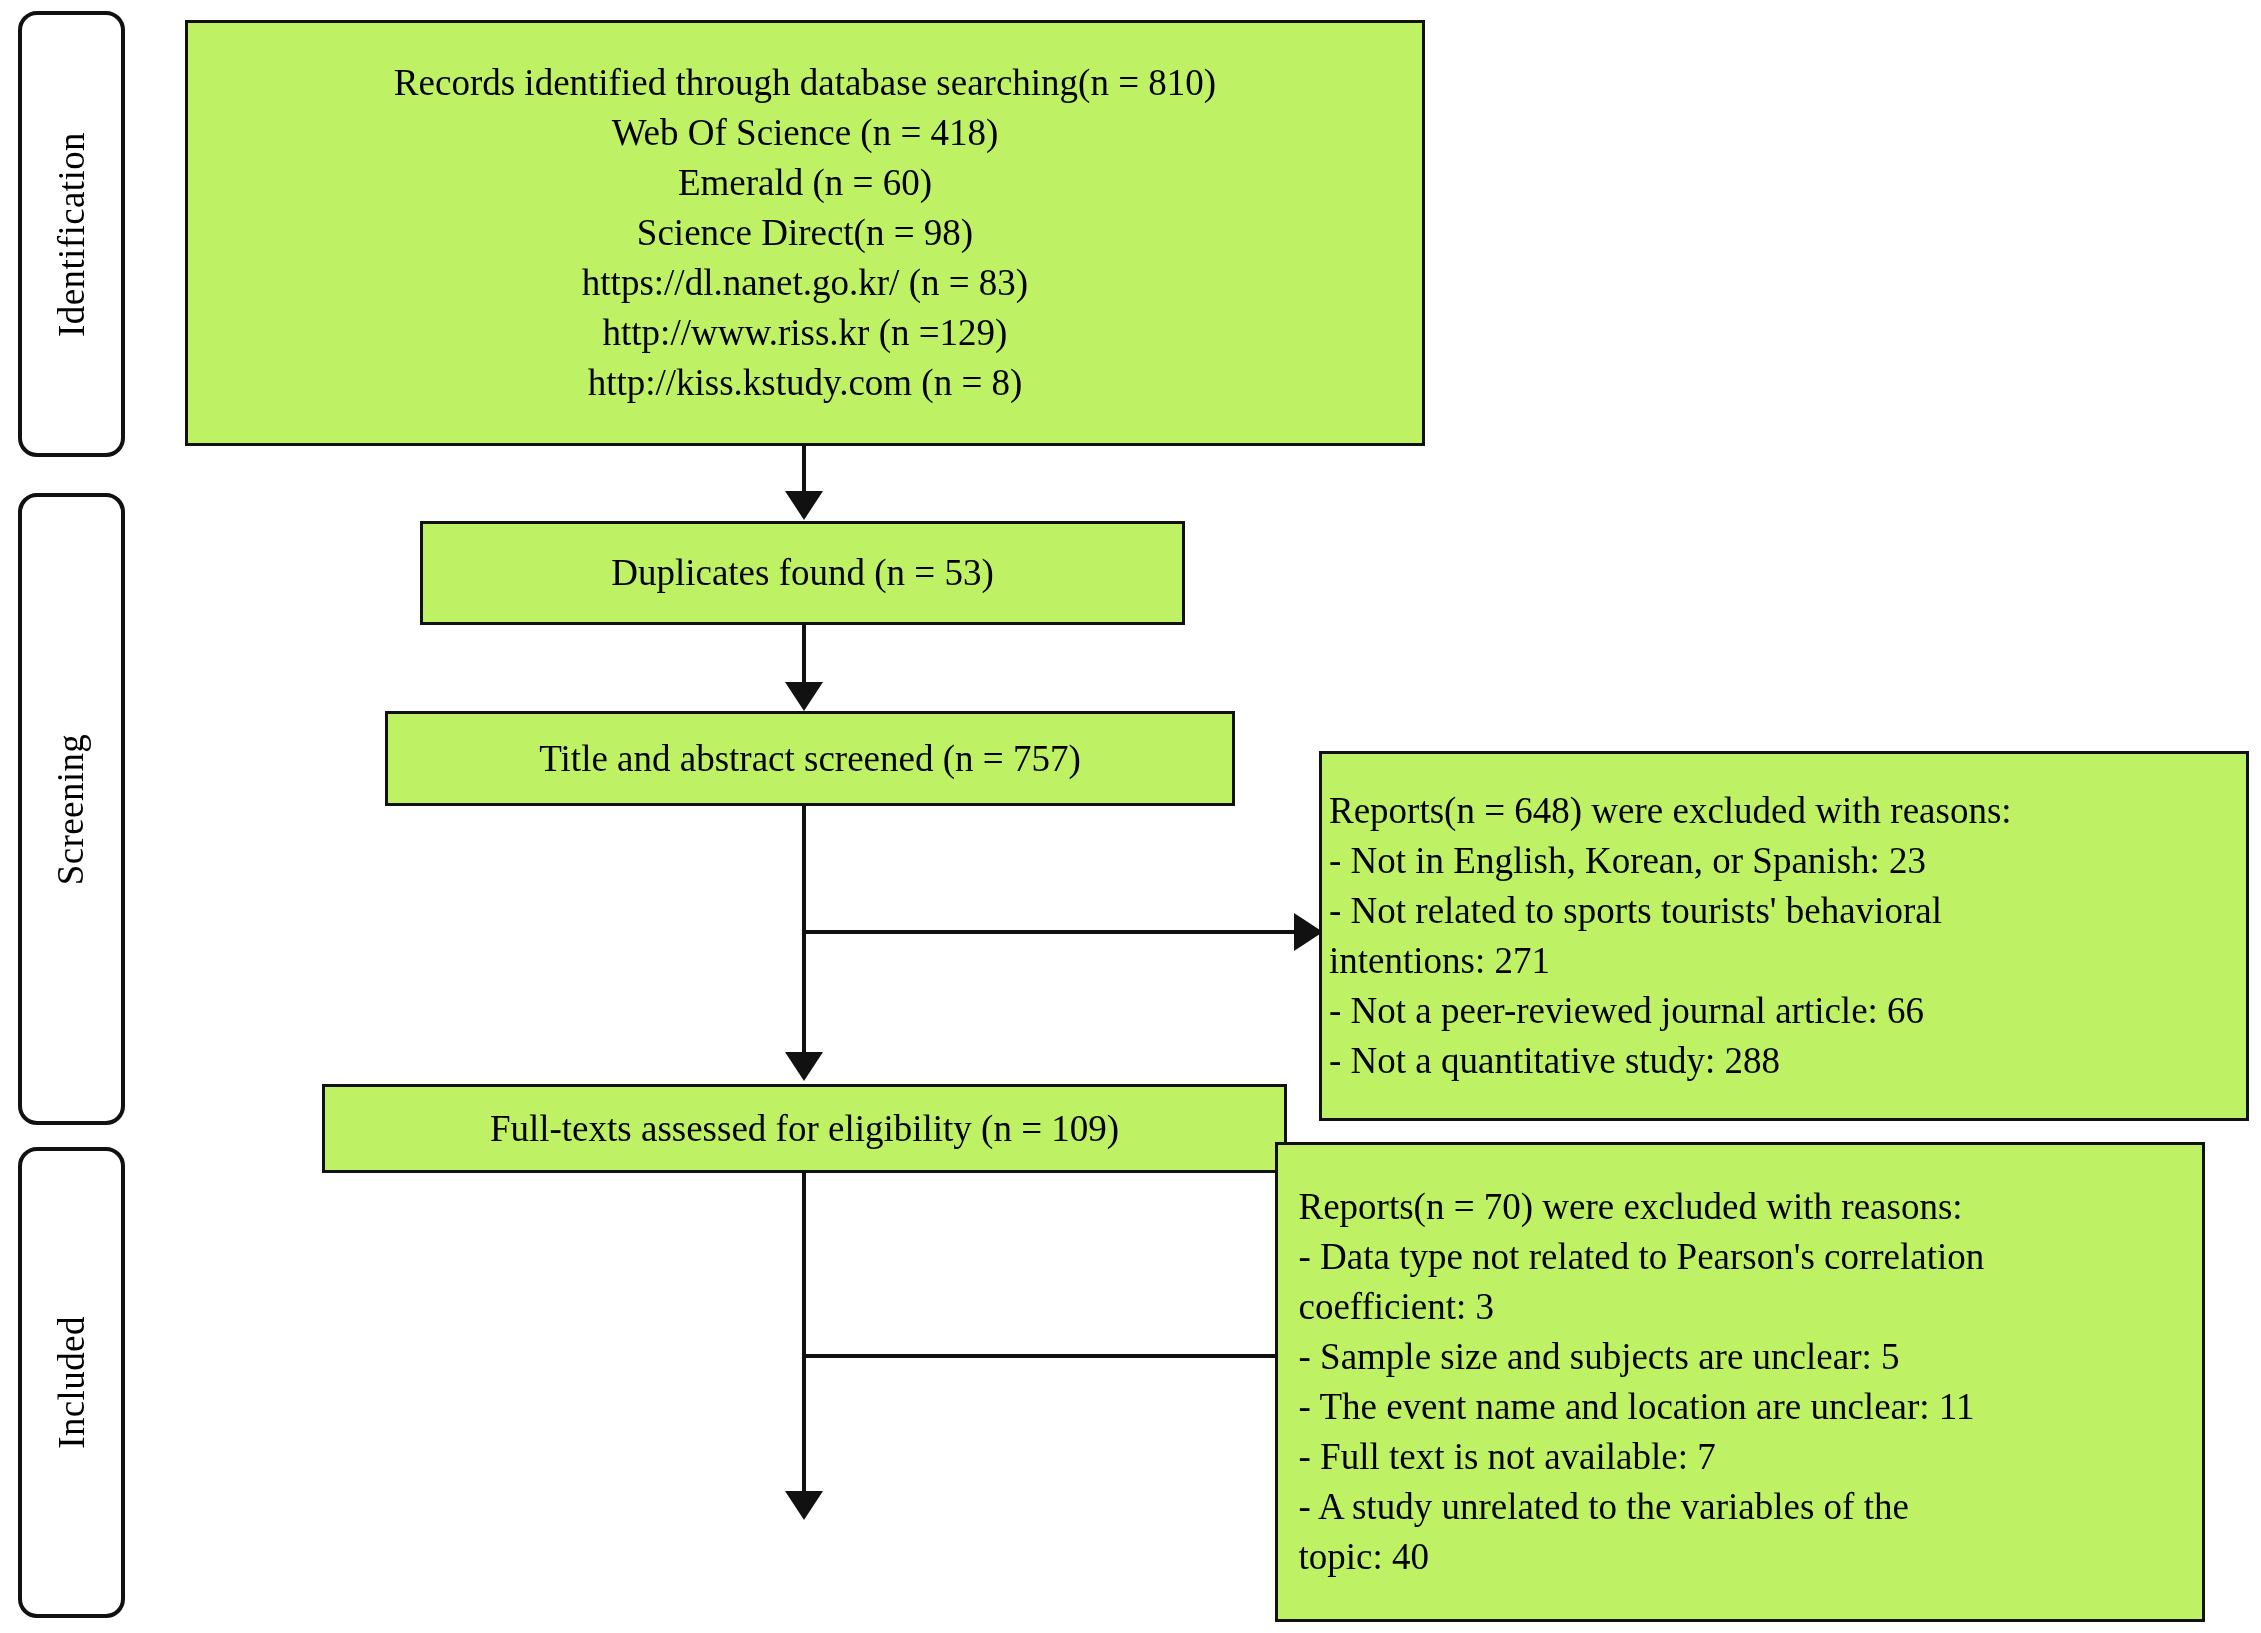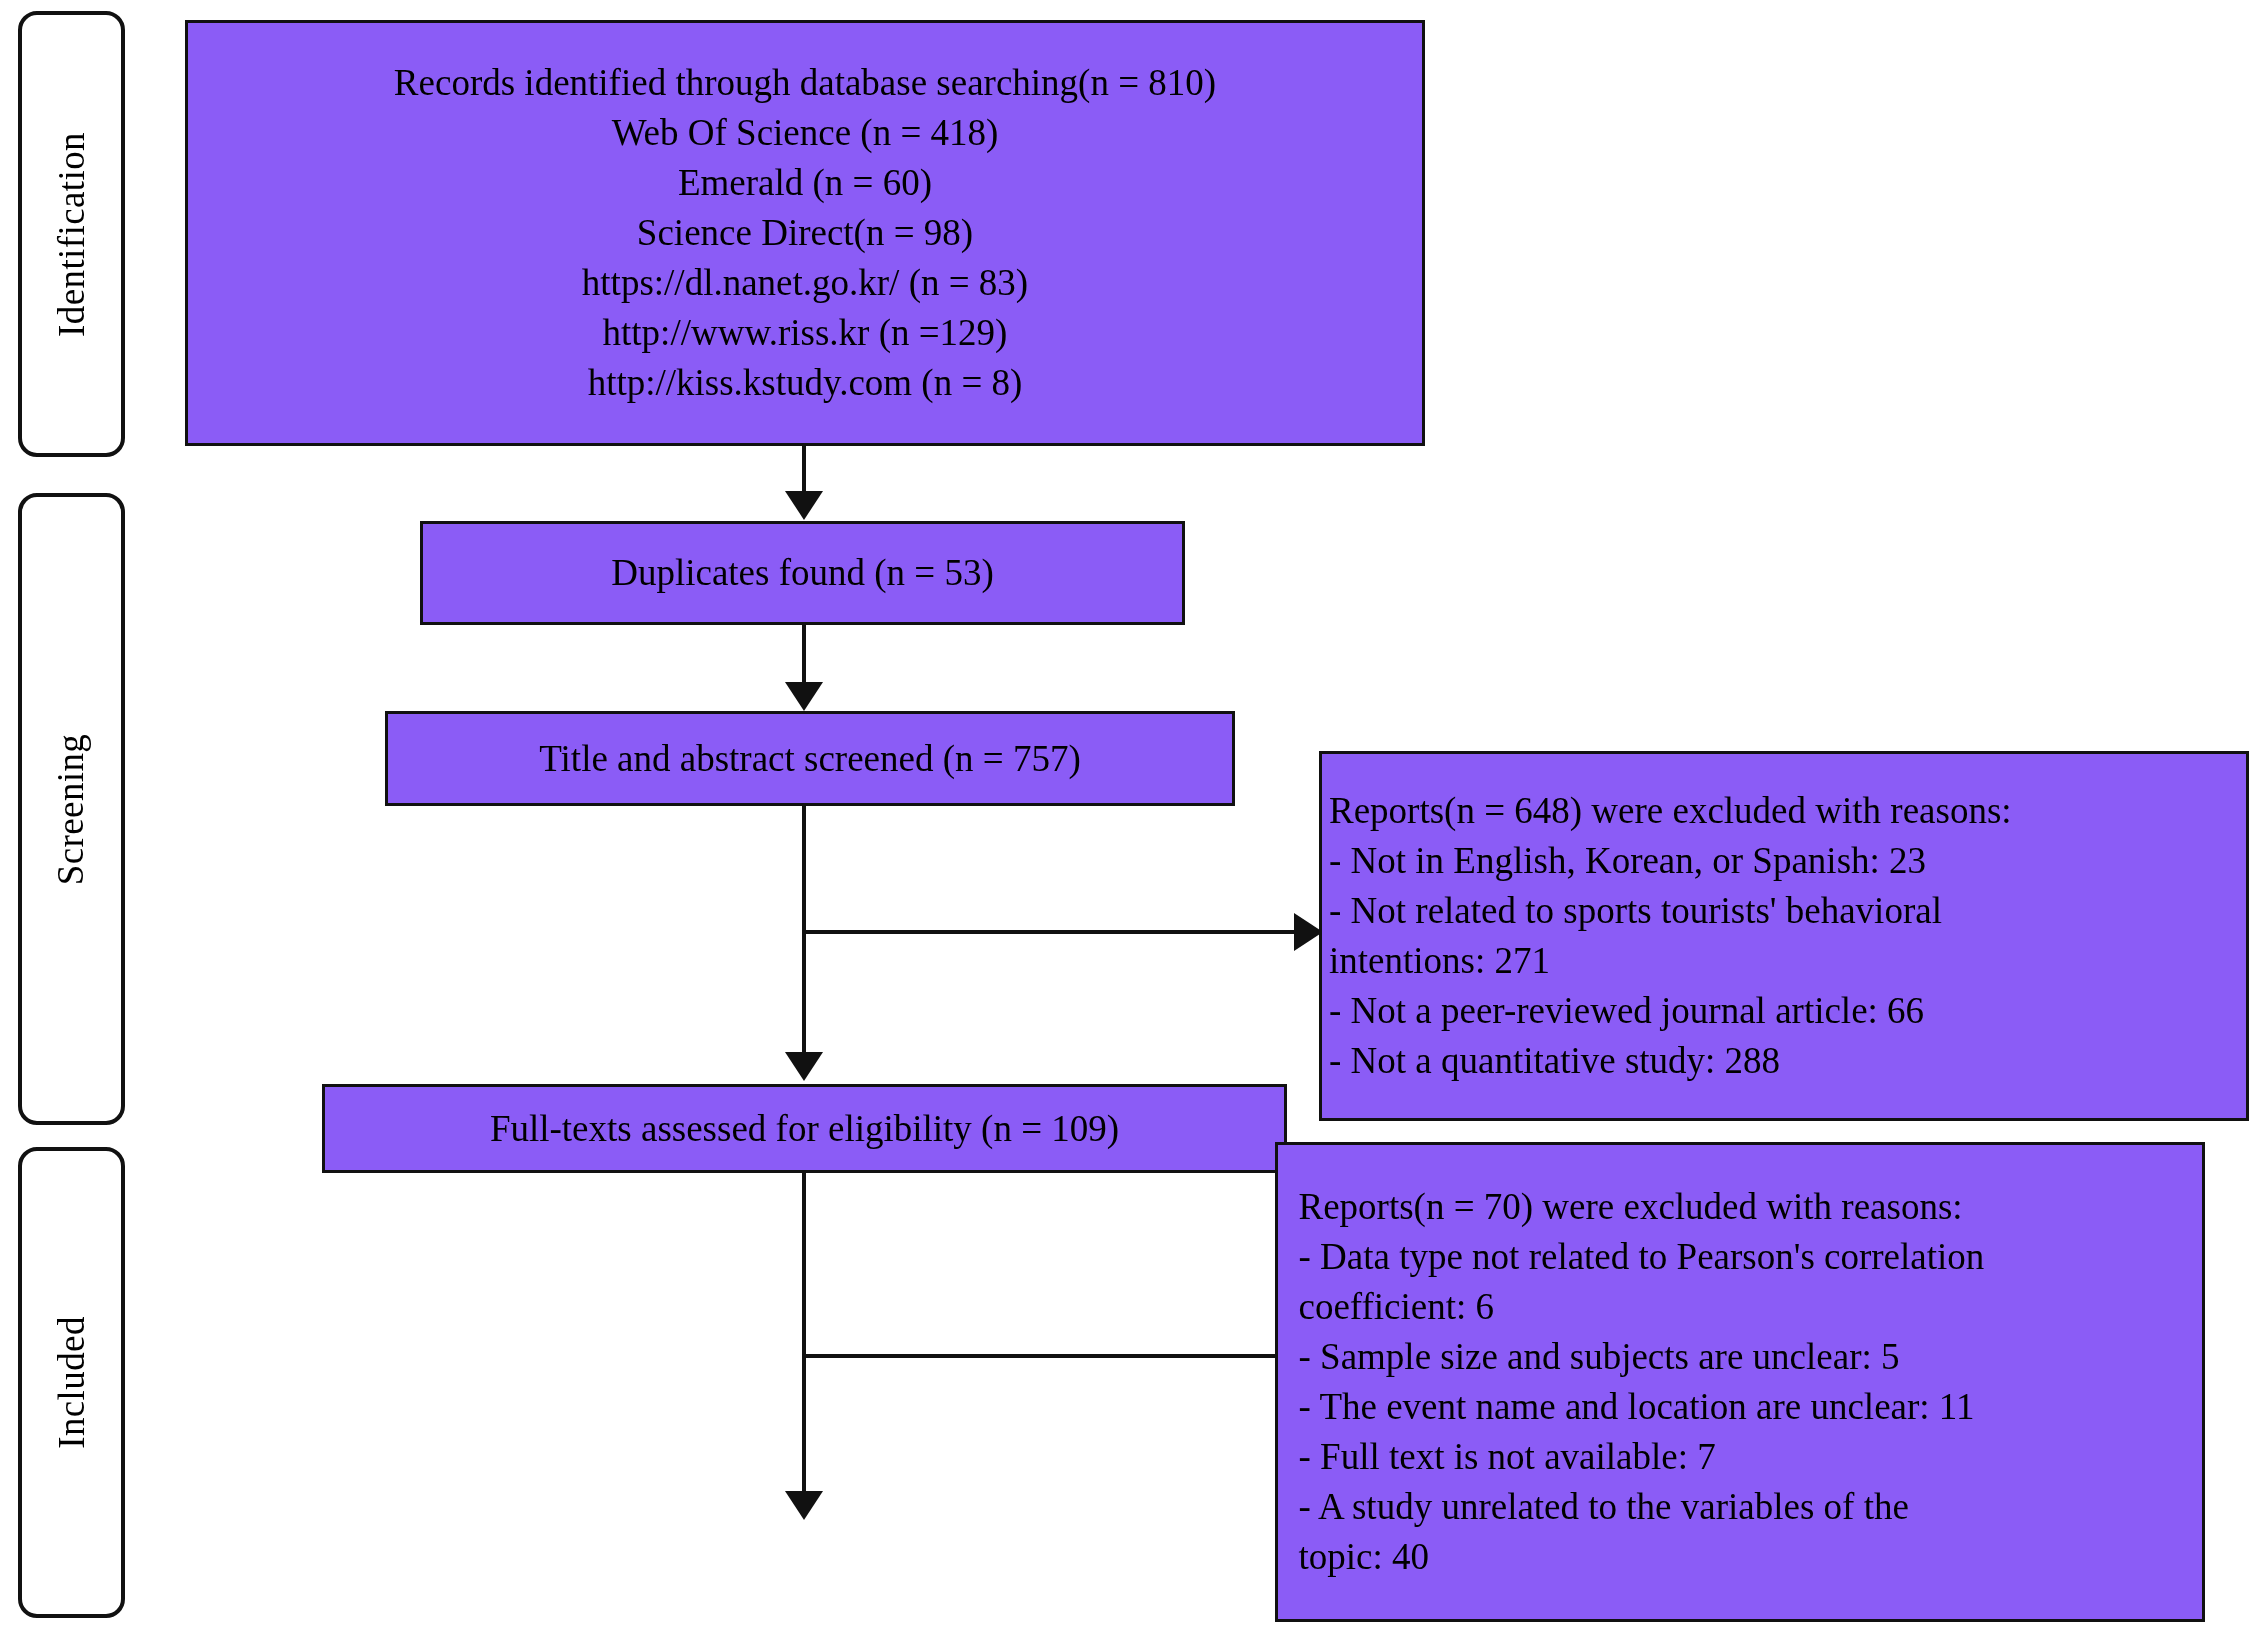--- a/index.html
+++ b/index.html
@@ -14,21 +14,21 @@
     background: #ffffff;
     font-family: "Liberation Serif", "DejaVu Serif", serif;
     color: #000000;
     overflow: hidden;
   }
 
   
   .box {
     position: absolute;
     box-sizing: border-box;
-    background: #8b5cf6;
+    background: #bef264;
     border: 3.7px solid #111111;
     display: flex;
     flex-direction: column;
     justify-content: center;
   }
   .box .line {
     font-size: 37px;
     line-height: 50px;
     white-space: pre;
   }
@@ -144,21 +144,21 @@
     <div class="line">- Not in English, Korean, or Spanish: 23</div>
     <div class="line">- Not related to sports tourists' behavioral</div>
     <div class="line">intentions: 271</div>
     <div class="line">- Not a peer-reviewed journal article: 66</div>
     <div class="line">- Not a quantitative study: 288</div>
   </div>
 
   <div class="box left" style="left:1275px; top:1142px; width:930px; height:480px; padding:0 20.5px;">
     <div class="line">Reports(n = 70) were excluded with reasons:</div>
     <div class="line">- Data type not related to Pearson's correlation</div>
-    <div class="line">coefficient: 6</div>
+    <div class="line">coefficient: 3</div>
     <div class="line">- Sample size and subjects are unclear: 5</div>
     <div class="line">- The event name and location are unclear: 11</div>
     <div class="line">- Full text is not available: 7</div>
     <div class="line">- A study unrelated to the variables of the</div>
     <div class="line">topic: 40</div>
   </div>
 
 </div>
 
 

